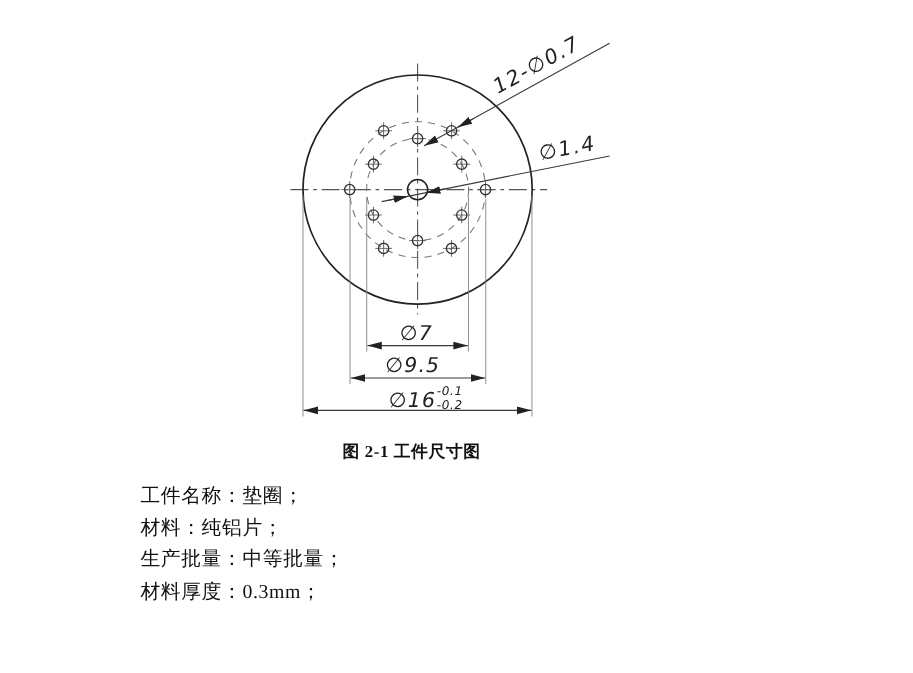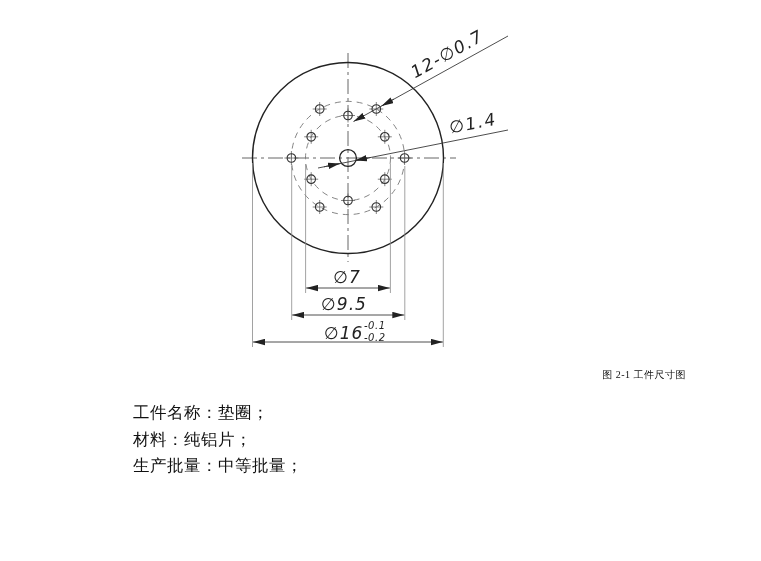--- a/index.html
+++ b/index.html
@@ -18,24 +18,24 @@
   .centerline{ stroke:#555; stroke-width:0.9; stroke-dasharray:15 4 3 4; }
   .extline   { stroke:#8a8a8a; stroke-width:0.8; }
   .dimline   { stroke:#3a3a3a; stroke-width:0.9; }
   .leaderline{ stroke:#3a3a3a; stroke-width:0.9; }
 
   .dimtext    { font:italic 17px "DejaVu Sans", sans-serif; fill:#222; letter-spacing:1px; }
   .toltext    { font:italic 10px "DejaVu Sans", sans-serif; fill:#222; letter-spacing:0.5px; }
   .leadertext { font:italic 17px "DejaVu Sans", sans-serif; fill:#222; letter-spacing:1.5px; }
 
   .caption {
-    position:absolute; top:368px; left:0; width:686px; text-align:right;
-    font-weight:normal; font-size:10px; color:#111; letter-spacing:0.5px;
+    position:absolute; top:368px; left:0; width:686px; text-align:center;
+    font-weight:bold; font-size:14px; color:#111; letter-spacing:0.5px;
   }
-  .specs { position:absolute; left:117px; top:400px; font-size:16.5px;margin-left:16px; }
+  .specs { position:absolute; left:117px; top:400px; font-size:16.5px; }
   .spec-line { height:26.6px; line-height:26.6px; letter-spacing:0.5px; }
 </style>
 </head>
 <body>
 
 <div class="page">
 
   <svg class="drawing" width="761" height="561" viewBox="0 0 761 561">
     <defs>
       <marker id="arr" viewBox="-12 -3.5 12 7" refX="0" refY="0" markerWidth="12" markerHeight="7" markerUnits="userSpaceOnUse" orient="auto-start-reverse">
@@ -148,15 +148,16 @@
       <text class="leadertext" transform="translate(474,129) rotate(-11)" text-anchor="middle">∅1.4</text>
     </g>
   </svg>
 
   <div class="caption">图 2-1  工件尺寸图</div>
 
   <div class="specs">
     <div class="spec-line">工件名称：垫圈；</div>
     <div class="spec-line">材料：纯铝片；</div>
     <div class="spec-line">生产批量：中等批量；</div>
+    <div class="spec-line">材料厚度：0.3mm；</div>
   </div>
 
 </div>
 
 </body></html>

